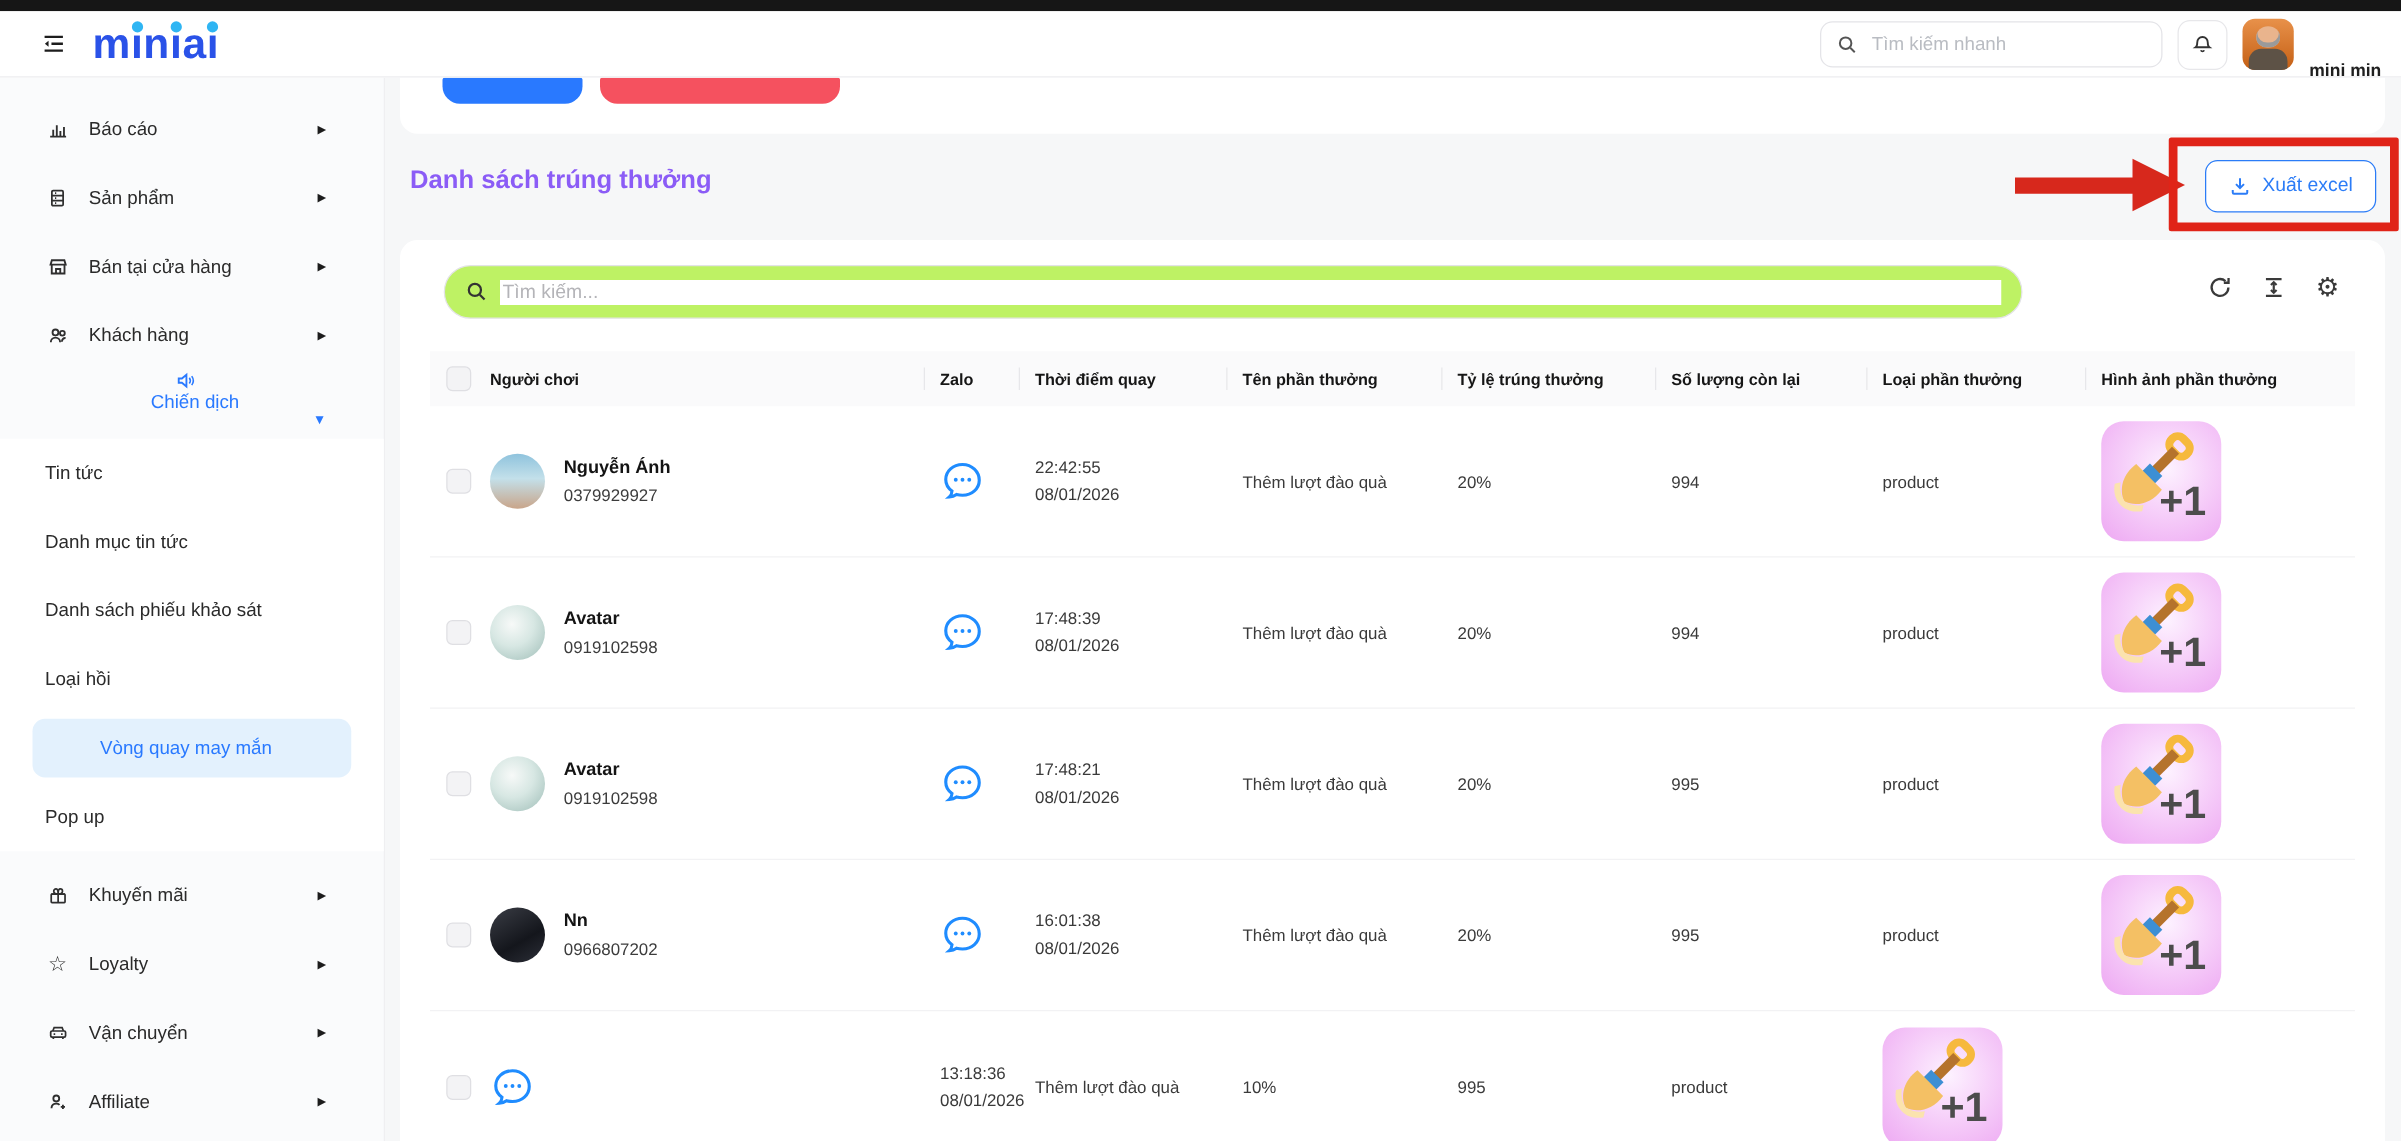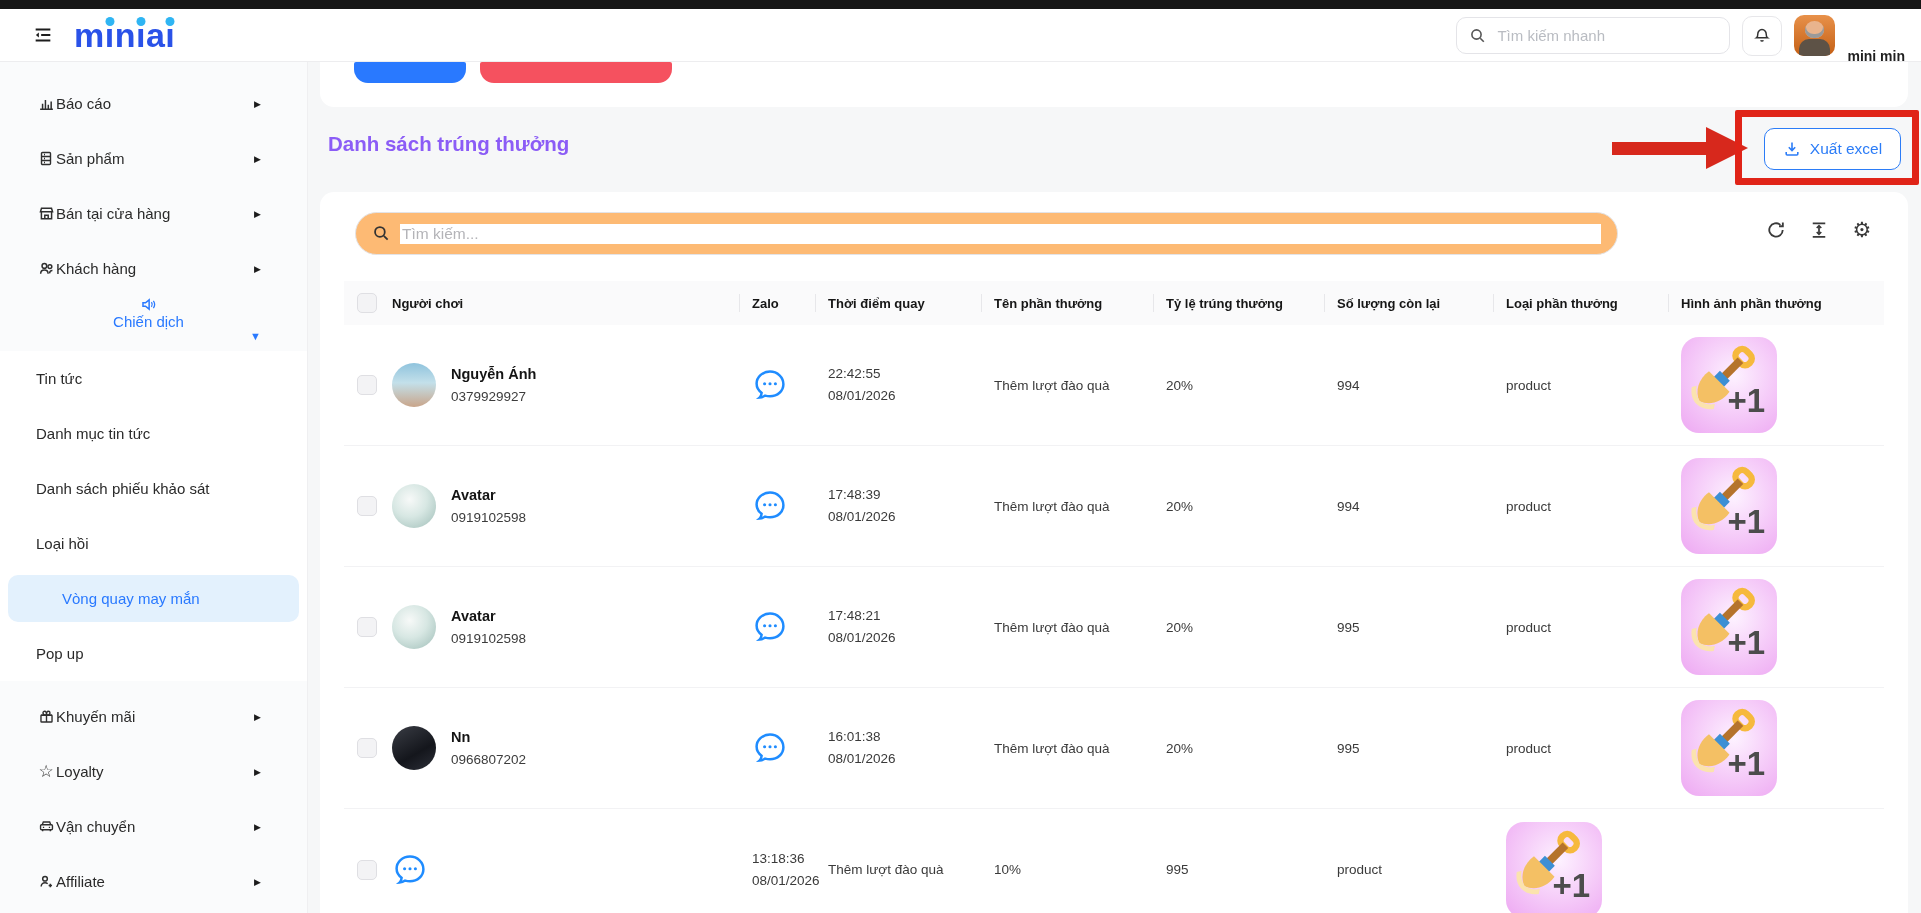--- a/index.html
+++ b/index.html
@@ -22,46 +22,46 @@
   .bell-btn{width:40px;height:40px;border:1px solid #e7e7ea;border-radius:10px;display:flex;align-items:center;justify-content:center;background:#fff;cursor:pointer;}
   .havatar{width:41px;height:41px;border-radius:10px;background:linear-gradient(180deg,#e8914a 0%,#c45f14 100%);position:relative;overflow:hidden;}
   .havatar::before{content:'';position:absolute;left:11px;top:6px;width:19px;height:17px;border-radius:50% 50% 46% 46%;background:#e9b48d;box-shadow:0 -3px 0 1px #9a9a9a inset;}
   .havatar::after{content:'';position:absolute;left:5px;top:24px;width:31px;height:18px;border-radius:10px 10px 0 0;background:#5d5246;}
   .hname{font-size:14px;font-weight:700;color:#1f1f1f;margin-top:40px;}
 
   
   .sidebar{position:absolute;left:0;top:62px;width:308px;height:851px;background:#fafbfc;border-right:1px solid #efeff1;padding-top:14px;z-index:4;}
   .side-item{height:55px;display:flex;align-items:center;padding:0 46px 0 36px;font-size:15px;color:#2a2a2a;cursor:pointer;}
   .side-item .ic{width:20px;display:flex;justify-content:center;}
-  .side-item .lbl{}
+  .side-item .lbl{margin-left:15px;}
   .chev{margin-left:auto;font-size:9px;color:#1c1c1c;}
   .side-item.campaign{color:#2979ff;flex-direction:column;}
   .side-item.campaign .chev{color:#2979ff;font-size:11px;}
   .submenu{background:#ffffff;}
   .sub-item{height:55px;display:flex;align-items:center;padding-left:36px;font-size:15px;color:#2a2a2a;cursor:pointer;}
-  .sub-item.sel{height:47px;margin:4px 8px;padding-left:54px;border-radius:10px;background:#e3f1fd;color:#2979ff;}
+  .sub-item.sel{height:47px;margin:4px 26px;padding-left:54px;border-radius:10px;background:#e3f1fd;color:#2979ff;}
   .side-bottom{margin-top:8px;}
 
   
   .main{position:absolute;left:308px;top:62px;width:1613px;height:851px;}
   .top-card{position:absolute;left:12px;top:0;width:1588px;height:45px;background:#fff;border-radius:0 0 14px 14px;overflow:hidden;}
   .clipbtn{position:absolute;top:0;height:21px;border-radius:2px 2px 14px 14px;}
   .clipbtn.blue{left:34px;width:112px;background:#2979ff;}
   .clipbtn.red{left:160px;width:192px;background:#f5515f;}
   .page-title{position:absolute;left:20px;top:70px;font-size:20.5px;font-weight:700;color:#8b5cf6;}
 
   
   .anno-box{position:absolute;left:1427px;top:48px;width:184px;height:75px;border:7px solid #e02418;border-radius:2px;z-index:6;pointer-events:none;}
   .anno-shaft{position:absolute;left:1304px;top:80px;width:96px;height:13px;background:#d7281c;z-index:6;}
   .anno-head{position:absolute;left:1398px;top:65px;width:0;height:0;border-left:42px solid #d7281c;border-top:21px solid transparent;border-bottom:21px solid transparent;z-index:6;}
   .export-btn{position:absolute;left:1456px;top:66px;width:137px;height:42px;background:#fff;border:1.5px solid #2b7cf7;border-radius:10px;color:#2b7cf7;font-size:15.5px;display:flex;align-items:center;justify-content:center;gap:9px;cursor:pointer;z-index:7;}
 
   
   .table-card{position:absolute;left:12px;top:130px;width:1588px;height:810px;background:#fff;border-radius:14px;}
-  .tsearch{position:absolute;left:35px;top:20px;width:1263px;height:43px;border:1px solid #e3e3e6;border-radius:22px;display:flex;align-items:center;padding:0 16px;gap:9px;background:#fdba74;}
+  .tsearch{position:absolute;left:35px;top:20px;width:1263px;height:43px;border:1px solid #e3e3e6;border-radius:22px;display:flex;align-items:center;padding:0 16px;gap:9px;background:#bef264;}
   .tsearch input{border:0;outline:0;flex:1;font-size:15.5px;color:#444;}
   .tsearch input::placeholder{color:#b4b4b8;}
   .ticons{position:absolute;left:1444px;top:26px;display:flex;gap:19px;align-items:center;}
   .ticons .tico{width:24px;height:24px;display:flex;align-items:center;justify-content:center;cursor:pointer;color:#3a3a3a;font-size:21px;}
 
   .grid{display:grid;grid-template-columns:48px 360px 76px 166px 172px 171px 169px 175px 1fr;align-items:center;}
   .thead{position:absolute;left:24px;top:89px;width:1540px;height:44px;background:#fafafb;font-size:13px;font-weight:700;color:#161616;}
   .thead .cell{position:relative;}
   .thead .cell:nth-child(n+3)::before{content:'';position:absolute;left:-13px;top:50%;transform:translateY(-50%);width:1px;height:18px;background:#e7e7ea;}
   .rows{position:absolute;left:24px;top:133px;width:1540px;}

